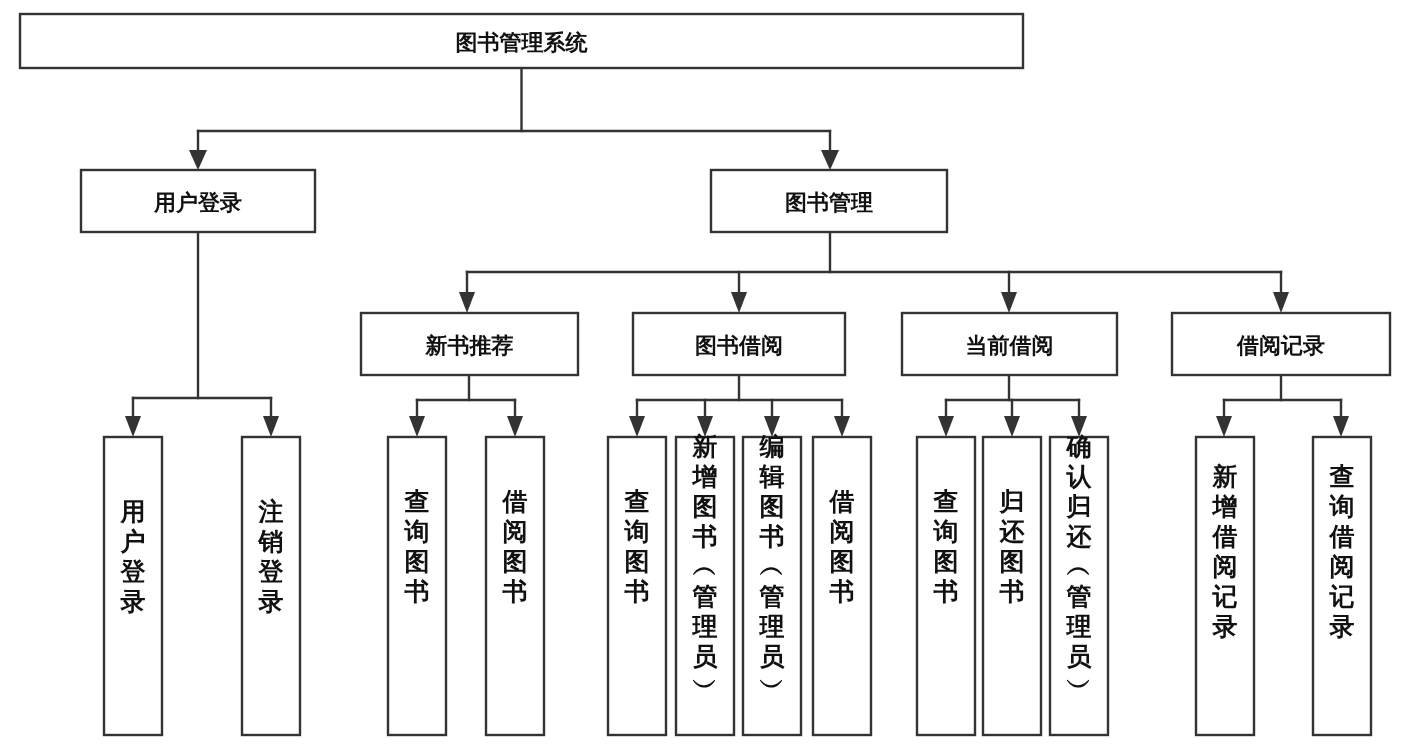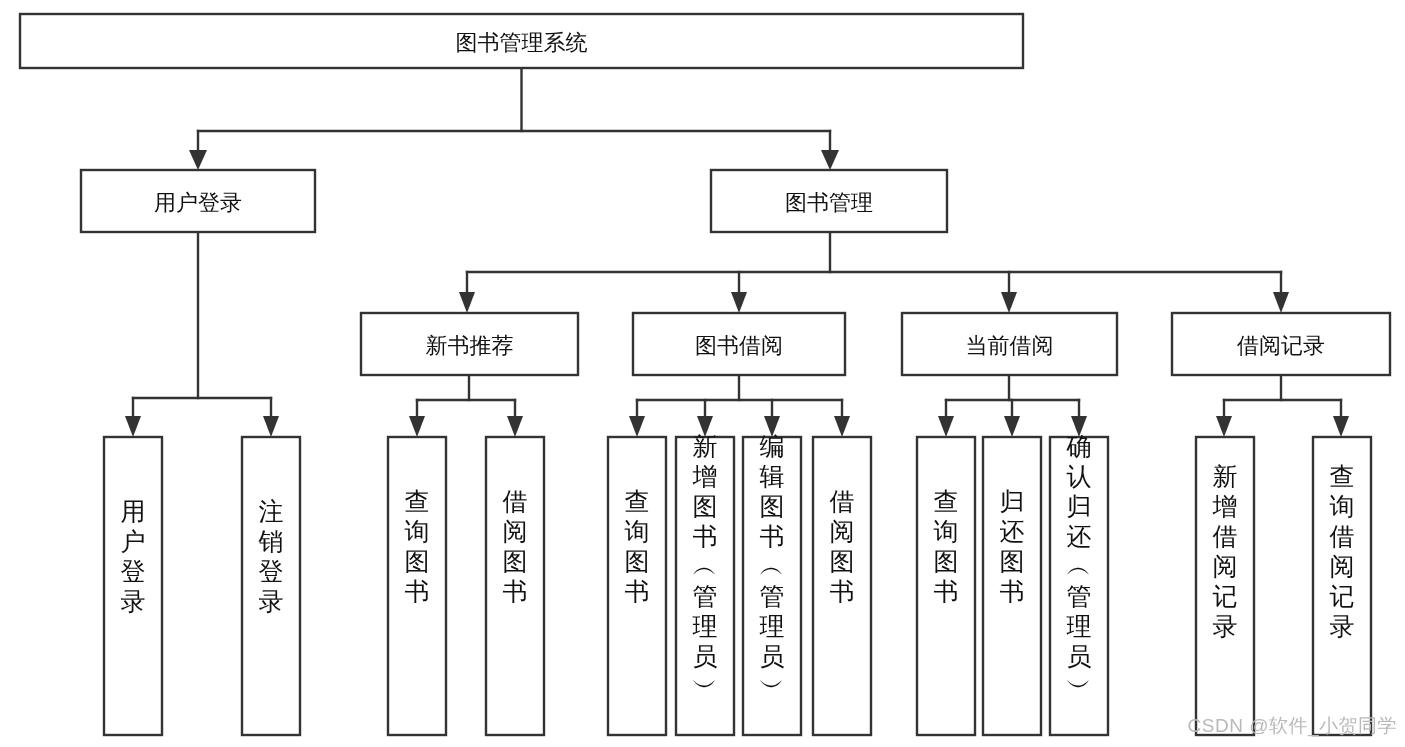--- a/index.html
+++ b/index.html
@@ -11,20 +11,21 @@
     width: 1405px;
     height: 747px;
     font-family: "Liberation Sans", "DejaVu Sans", sans-serif;
     overflow: hidden;
     position: relative;
   }
   #diagram-root {
     position: relative;
     width: 1405px;
     height: 747px;
+    font-weight: bold;
   }
   svg#tree-svg {
     position: absolute;
     left: 0;
     top: 0;
     width: 1405px;
     height: 747px;
     display: block;
   }
   .node-box {
@@ -231,14 +232,13 @@
       <text class="node-label-vertical" x="1225" y="485"><tspan x="1225" dy="0">新</tspan><tspan x="1225" dy="30">增</tspan><tspan x="1225" dy="30">借</tspan><tspan x="1225" dy="30">阅</tspan><tspan x="1225" dy="30">记</tspan><tspan x="1225" dy="30">录</tspan></text>
     </g>
 
     <g>
       <rect class="node-box" x="1313" y="437" width="58" height="298"></rect>
       <text class="node-label-vertical" x="1342" y="485"><tspan x="1342" dy="0">查</tspan><tspan x="1342" dy="30">询</tspan><tspan x="1342" dy="30">借</tspan><tspan x="1342" dy="30">阅</tspan><tspan x="1342" dy="30">记</tspan><tspan x="1342" dy="30">录</tspan></text>
     </g>
 
   </svg>
 
-  <div class="watermark">CSDN @软件_小贺同学</div>
 </div>
 
 </body></html>

